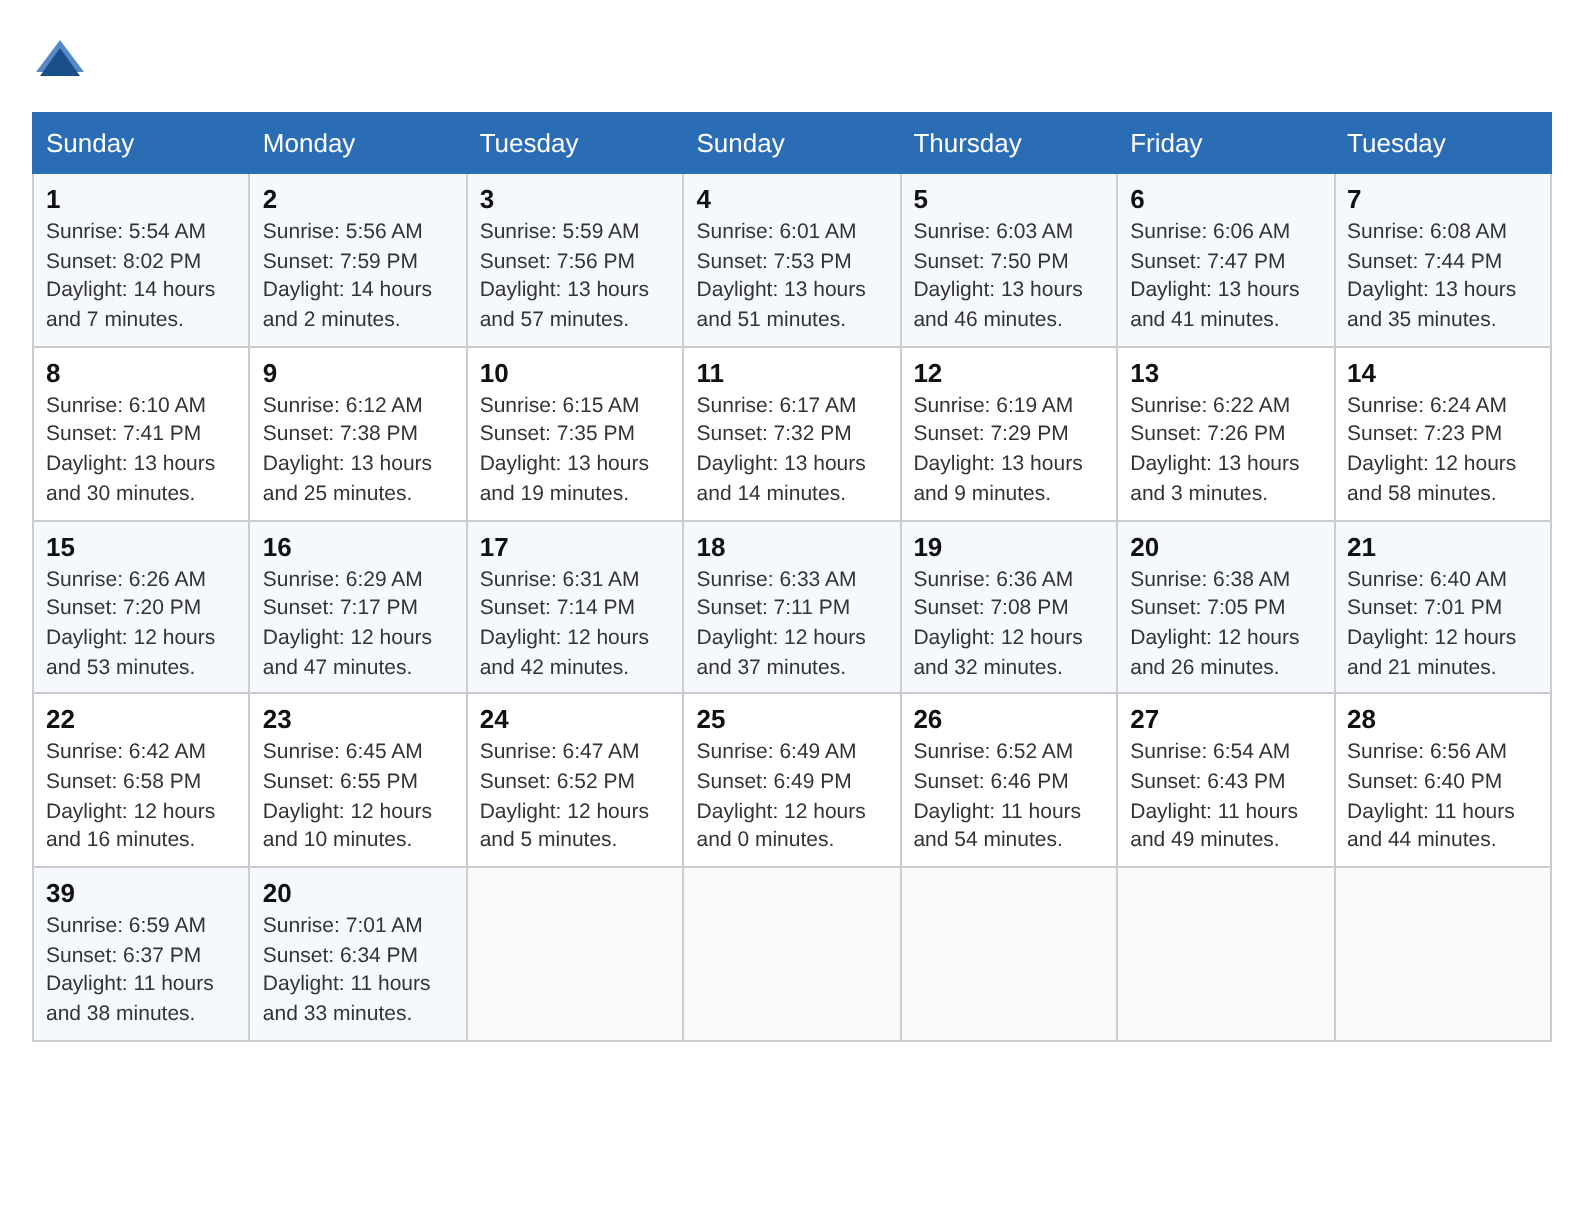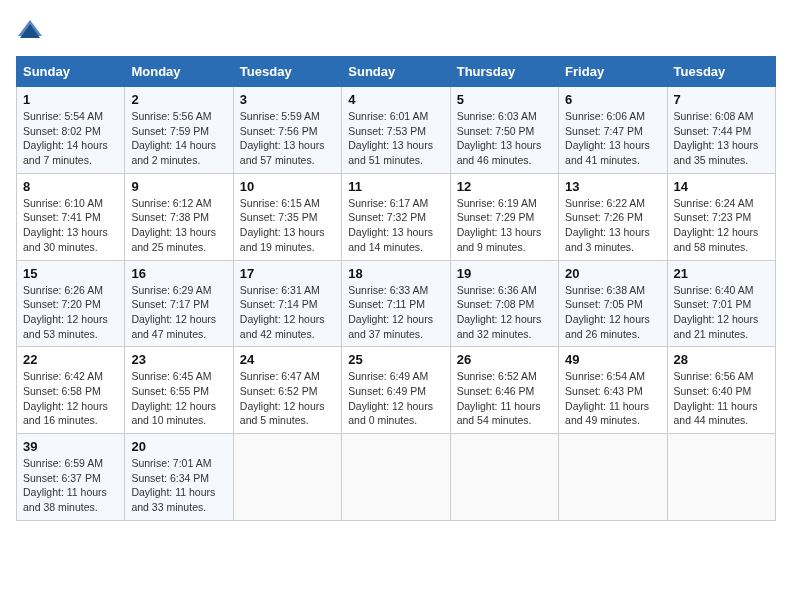--- a/index.html
+++ b/index.html
@@ -50,21 +50,21 @@
       font-size: 11px;
     }
     .calendar thead tr {
       background: #2a6db5;
       color: #fff;
     }
     .calendar thead th {
       padding: 7px 6px;
       text-align: left;
       font-size: 13px;
-      font-weight: bold;
+      font-weight: normal;
       border: 1px solid #2a6db5;
     }
     .calendar tbody tr {
       vertical-align: top;
     }
     .calendar tbody td {
       border: 1px solid #ccc;
       padding: 5px 6px;
       width: calc(100% / 7);
       min-height: 80px;
@@ -231,21 +231,21 @@
         </td>
         <td>
           <div class="day-number">25</div>
           <div class="day-info">Sunrise: 6:49 AM<br>Sunset: 6:49 PM<br>Daylight: 12 hours<br>and 0 minutes.</div>
         </td>
         <td>
           <div class="day-number">26</div>
           <div class="day-info">Sunrise: 6:52 AM<br>Sunset: 6:46 PM<br>Daylight: 11 hours<br>and 54 minutes.</div>
         </td>
         <td>
-          <div class="day-number">49</div>
+          <div class="day-number">27</div>
           <div class="day-info">Sunrise: 6:54 AM<br>Sunset: 6:43 PM<br>Daylight: 11 hours<br>and 49 minutes.</div>
         </td>
         <td>
           <div class="day-number">28</div>
           <div class="day-info">Sunrise: 6:56 AM<br>Sunset: 6:40 PM<br>Daylight: 11 hours<br>and 44 minutes.</div>
         </td>
       </tr>
       <tr>
         <td>
           <div class="day-number">39</div>

